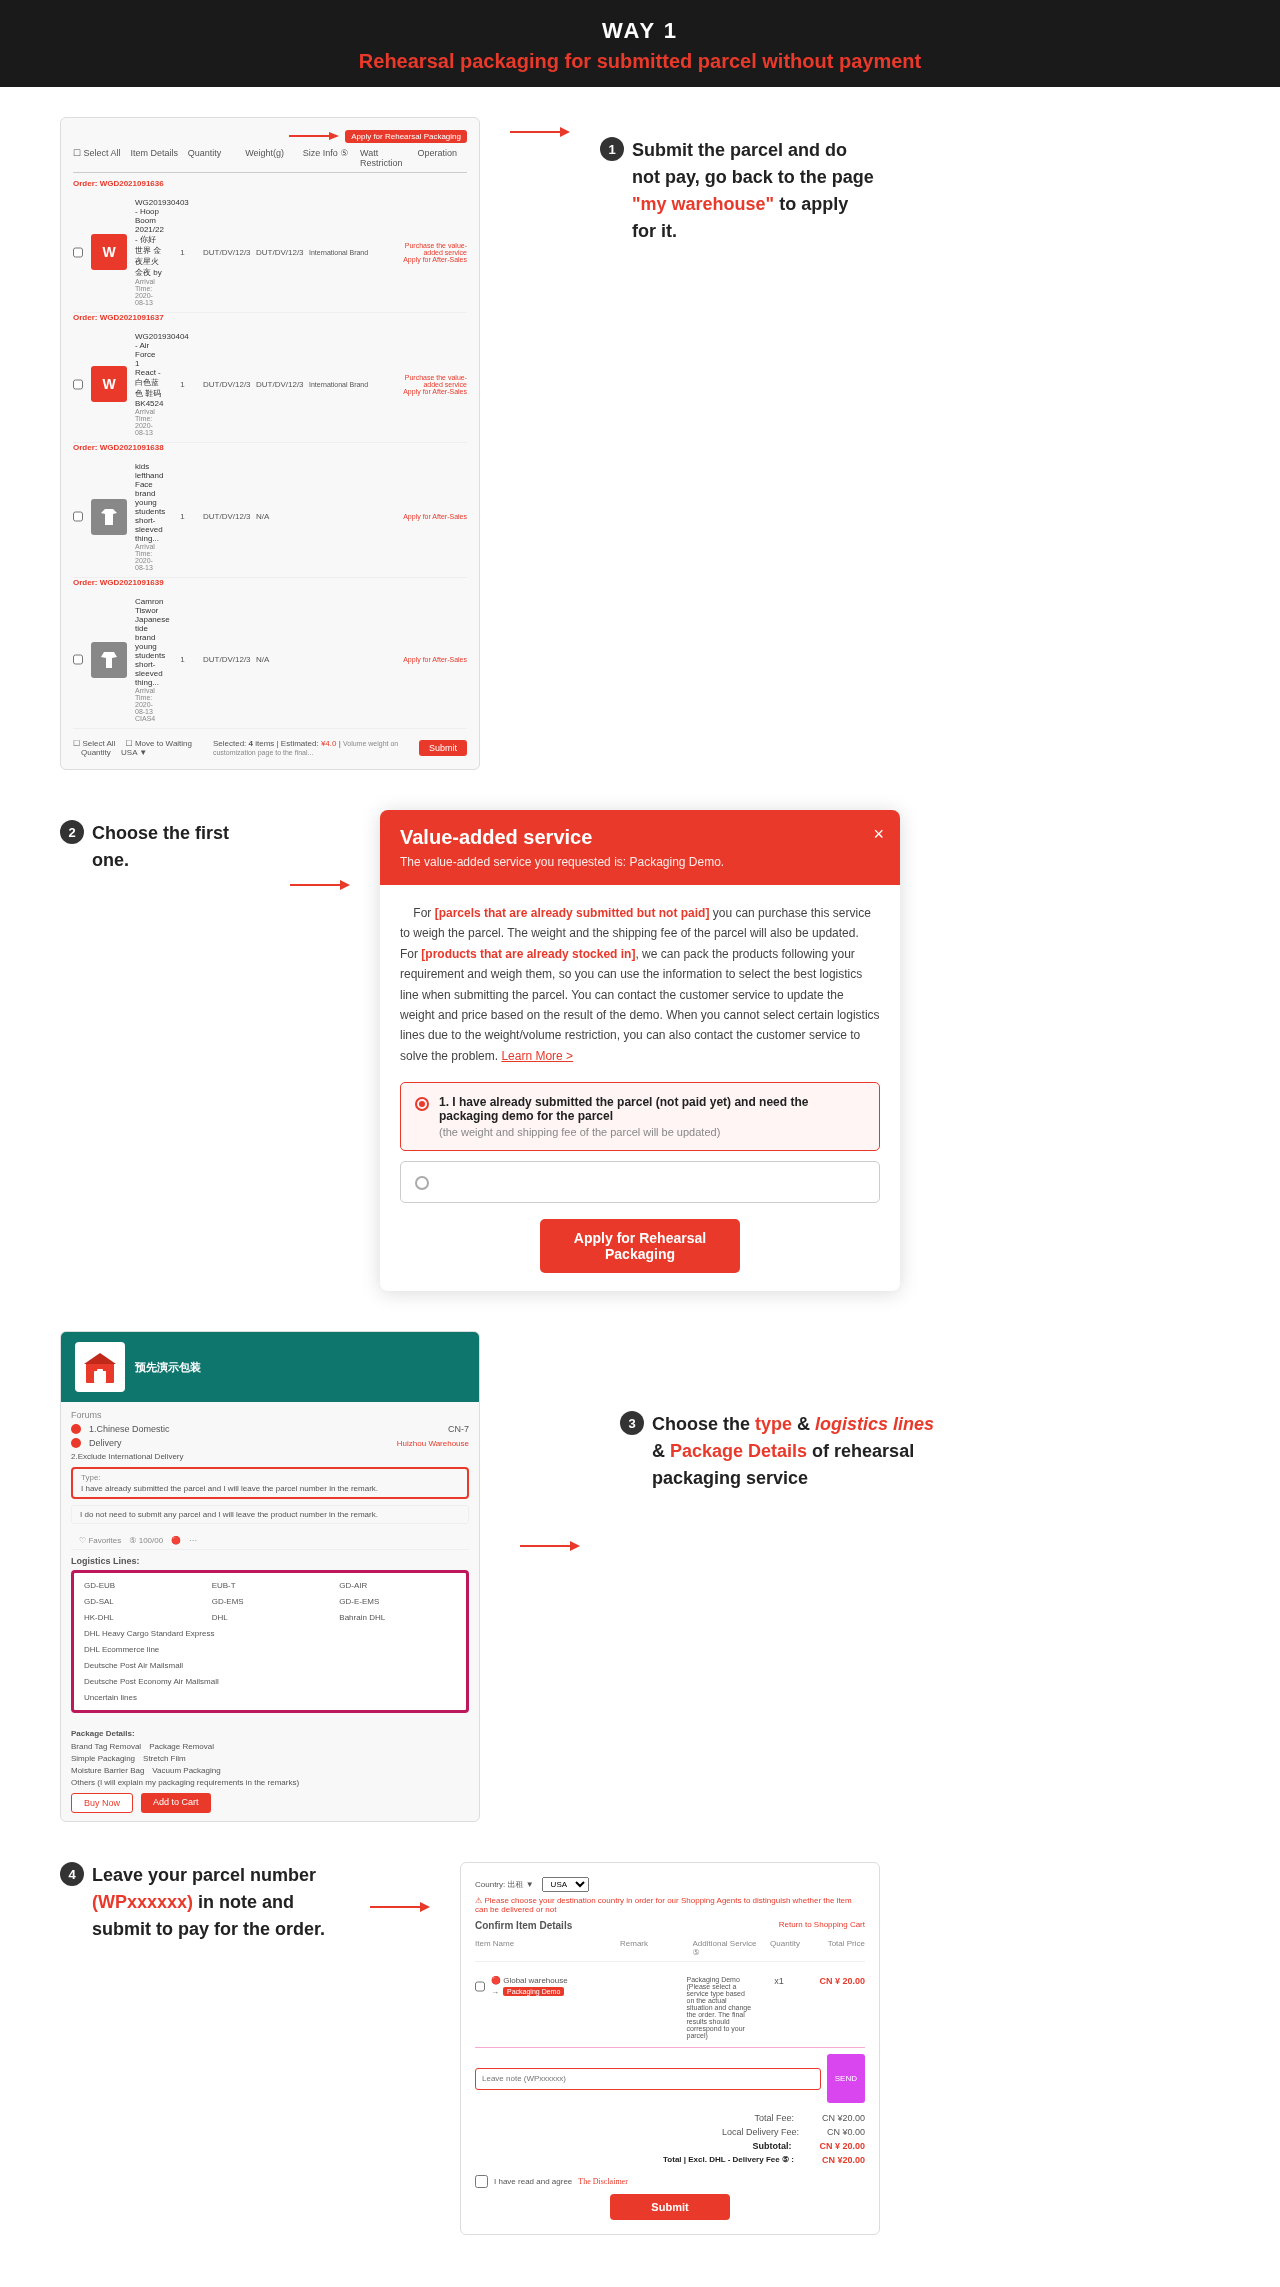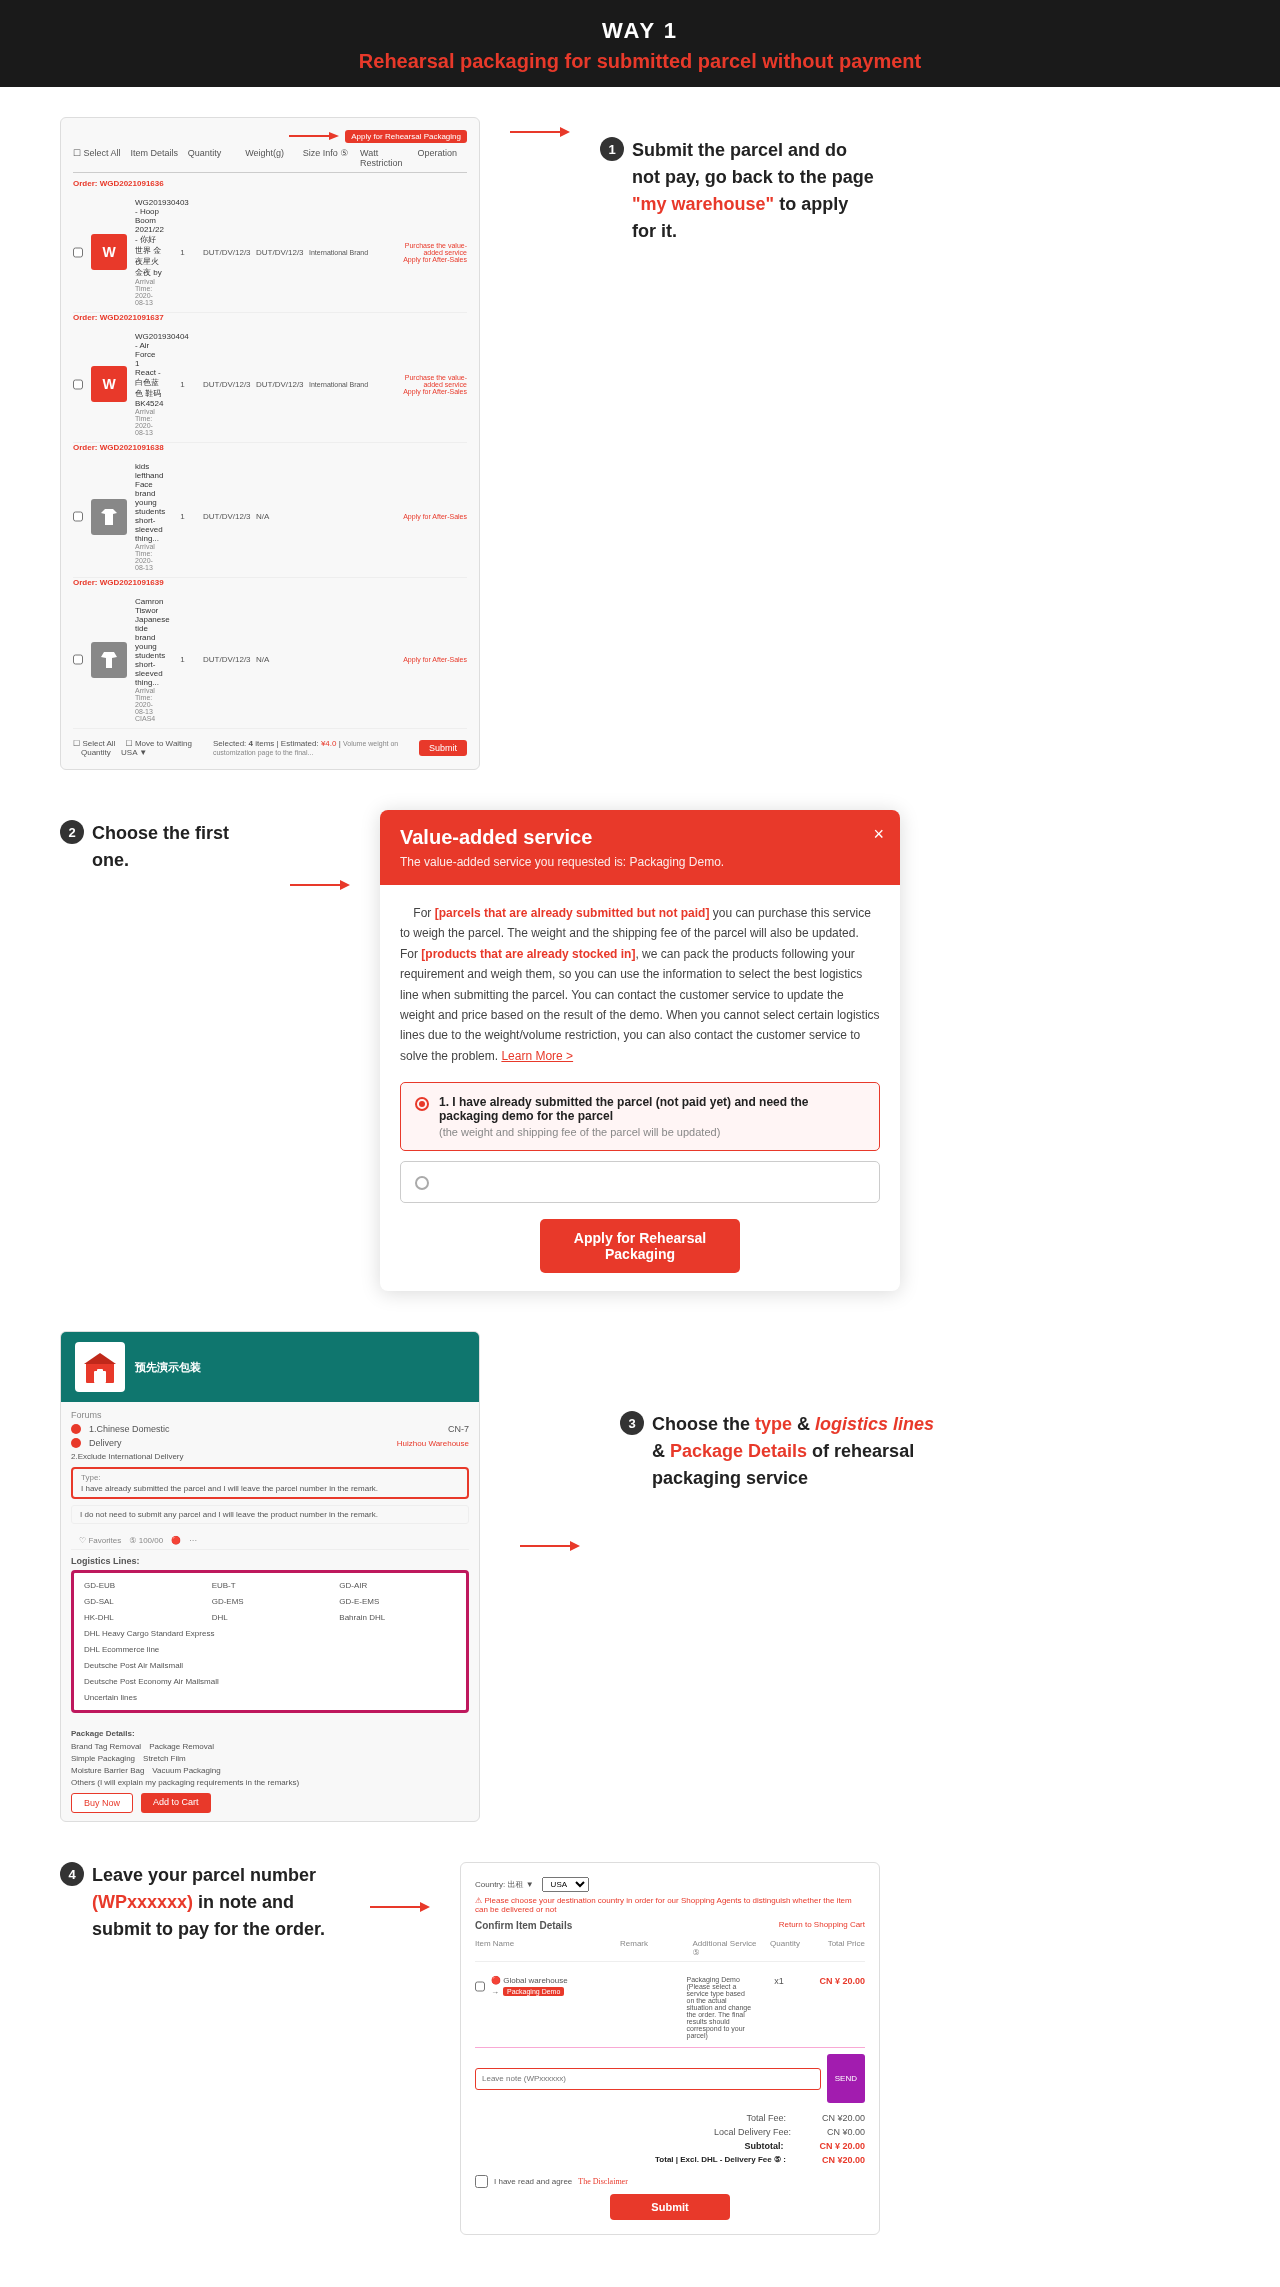--- a/index.html
+++ b/index.html
@@ -449,34 +449,34 @@
     .note-field {
       flex: 1;
       border: 1px solid #e8392a;
       border-radius: 3px;
       height: 22px;
       padding: 0 6px;
       font-size: 8px;
       color: #e8392a;
     }
     .note-submit {
-      background: #a21caf;
+      background: #d946ef;
       color: #fff;
       padding: 20px 8px;
       border-radius: 3px;
       font-size: 8px;
     }
     .totals-section {
       margin-top: 8px;
       font-size: 9px;
     }
     .total-row {
       display: flex;
       justify-content: flex-end;
-      gap: 36px;
+      gap: 28px;
       padding: 2px 0;
       color: #555;
     }
     .total-row.bold { font-weight: bold; color: #222; }
     .total-red { color: #e8392a; font-weight: bold; }
     .agree-row {
       display: flex;
       align-items: center;
       gap: 6px;
       font-size: 8px;

